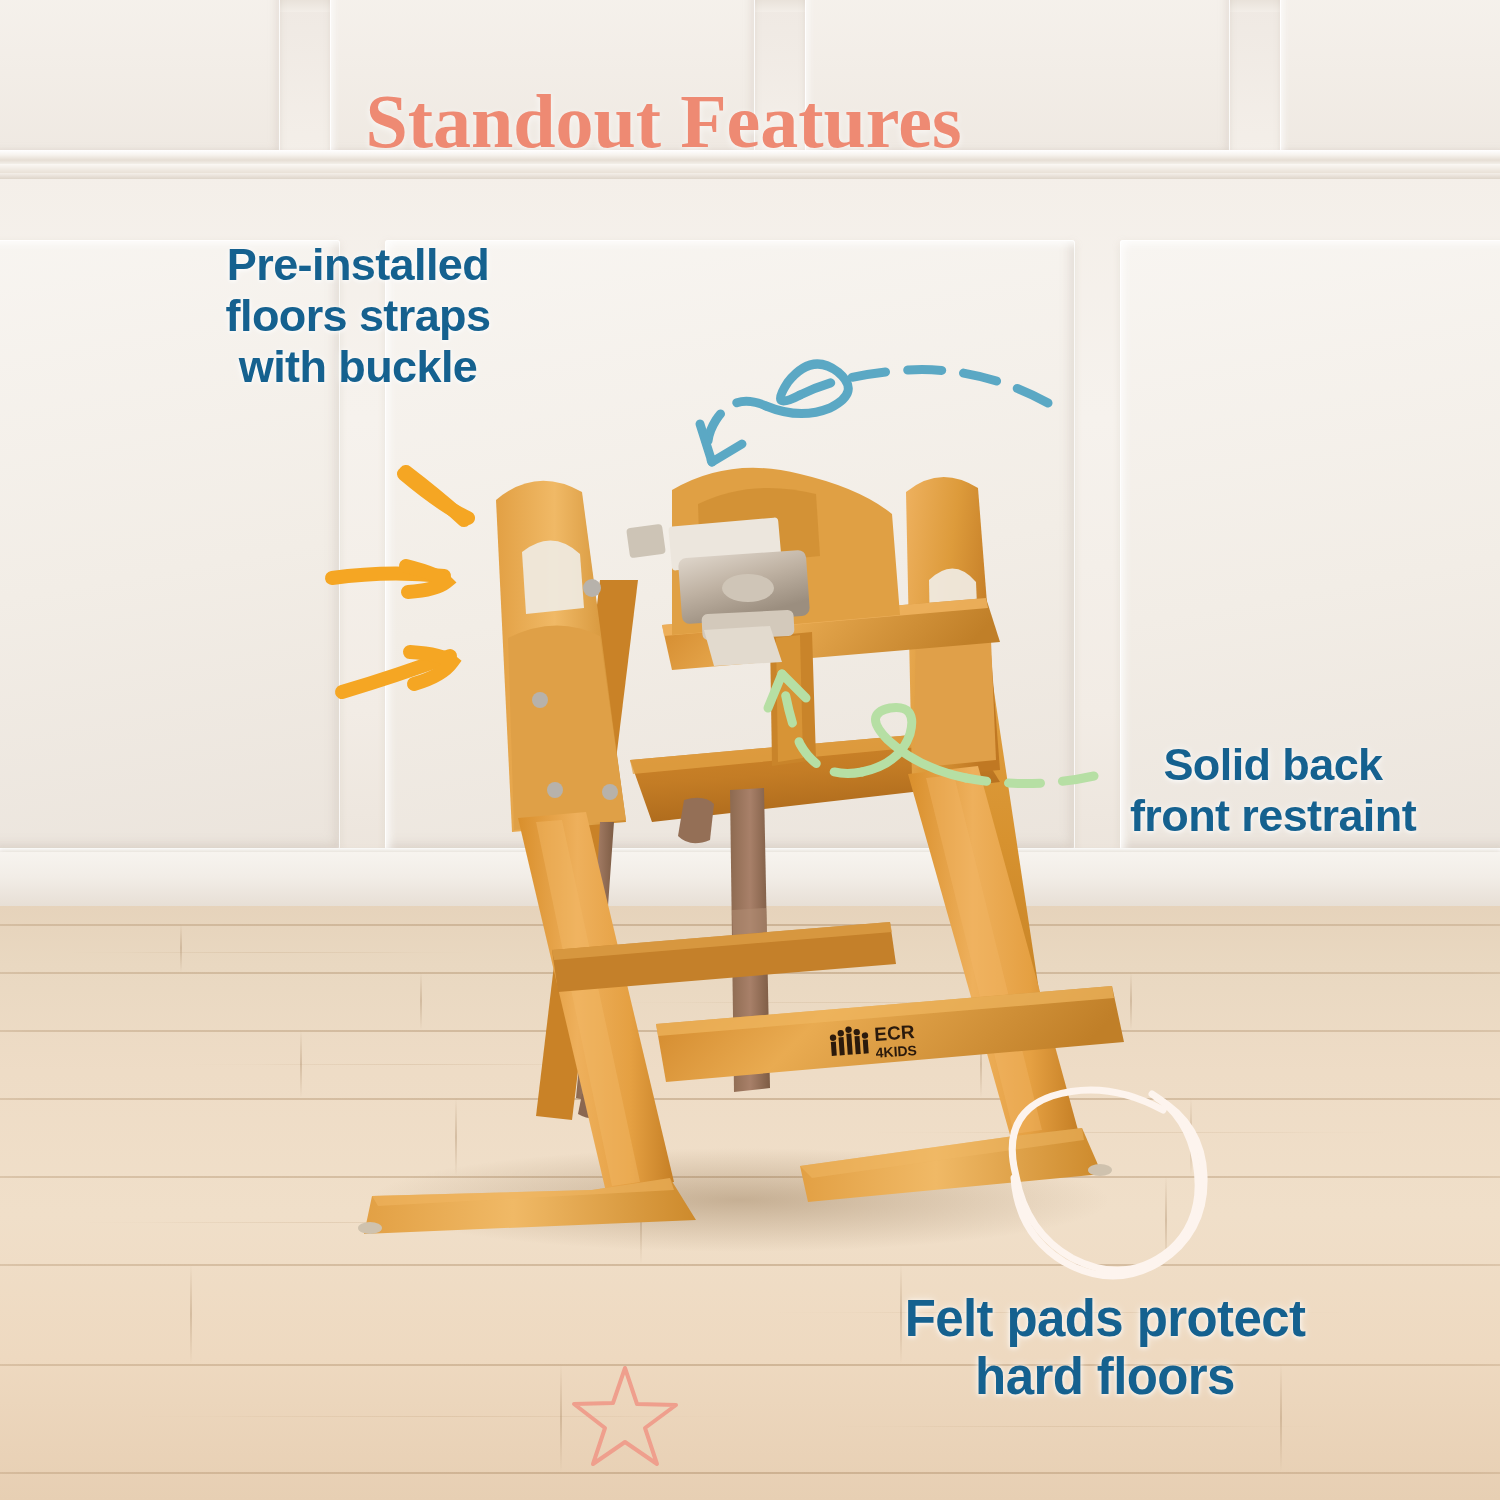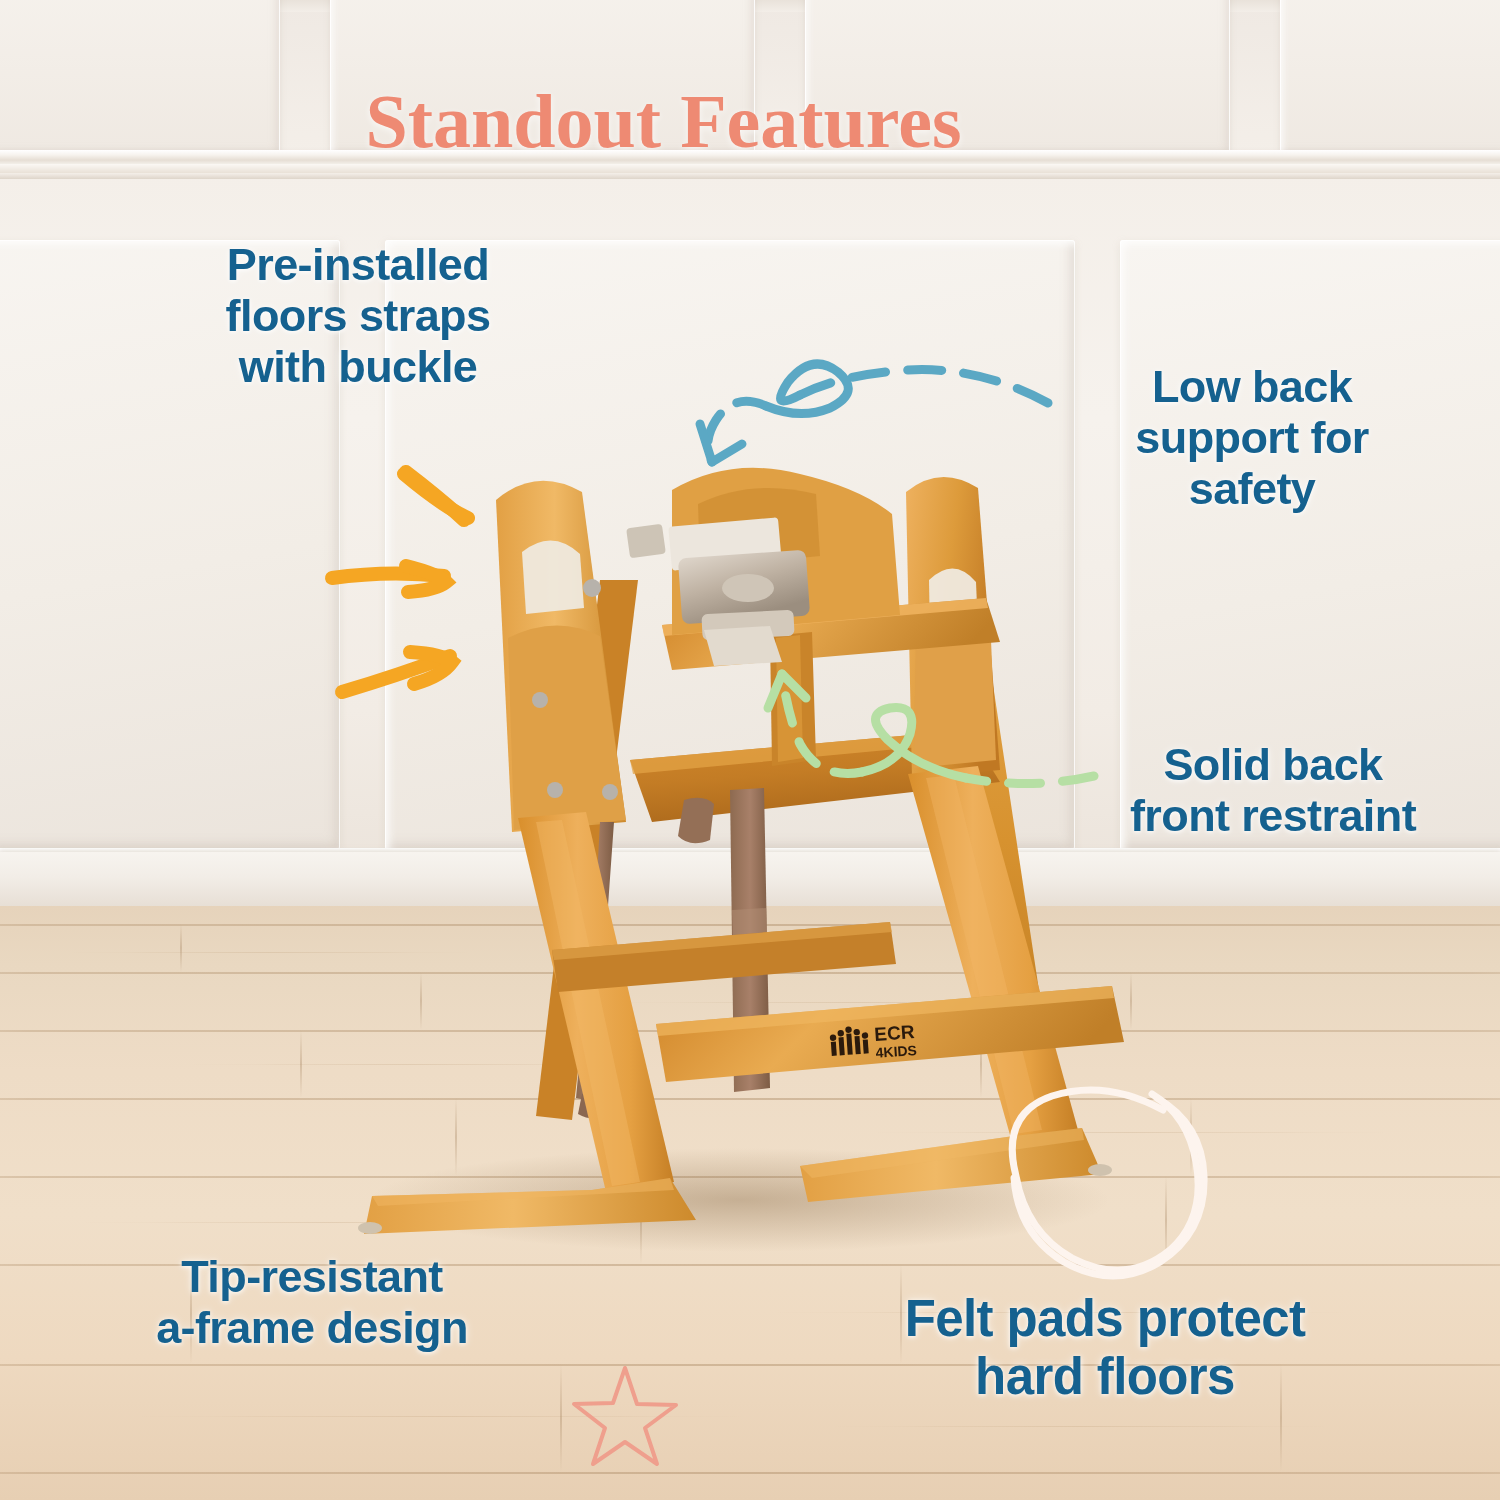--- a/index.html
+++ b/index.html
@@ -303,27 +303,22 @@
       <ellipse cx="70" cy="798" rx="12" ry="6" fill="#cfc2ae"></ellipse>
       <ellipse cx="800" cy="740" rx="12" ry="6" fill="#cfc2ae"></ellipse>
     </svg>
   </div>
 
   <div class="title">Standout Features</div>
 
   <div class="callout c1">Pre-installed
 floors straps
 with buckle</div>
-  <div class="callout c2">Low back
-support for
-safety</div>
   <div class="callout c4">Solid back
 front restraint</div>
-  <div class="callout c5">Tip-resistant
-a-frame design</div>
   <div class="callout c6">Felt pads protect
 hard floors</div>
 
   <svg id="doodles" viewBox="0 0 1500 1500" xmlns="http://www.w3.org/2000/svg">
 
     <g fill="none" stroke="#5ba8c4" stroke-width="9" stroke-linecap="round">
       <path d="M1048,403 Q980,366 908,370 Q842,374 800,395" stroke-dasharray="34 22"></path>
       <path d="M800,395 Q768,412 788,382 Q812,352 838,372 Q862,392 830,408 Q800,420 766,406" stroke-dasharray="0"></path>
       <path d="M766,406 Q734,392 716,420 Q702,442 712,462" stroke-dasharray="30 20"></path>
       <path d="M712,462 L700,424 M712,462 L742,444" stroke-dasharray="0"></path>

